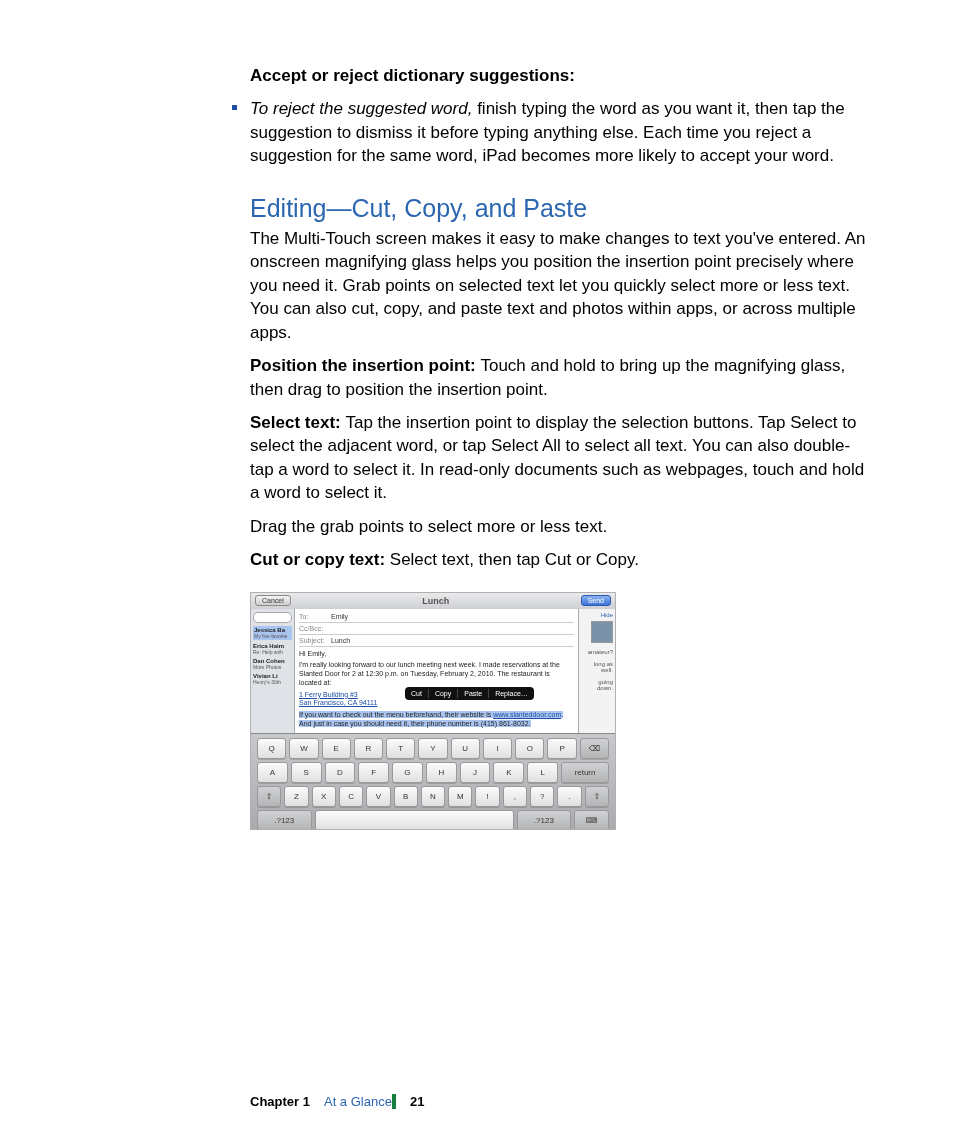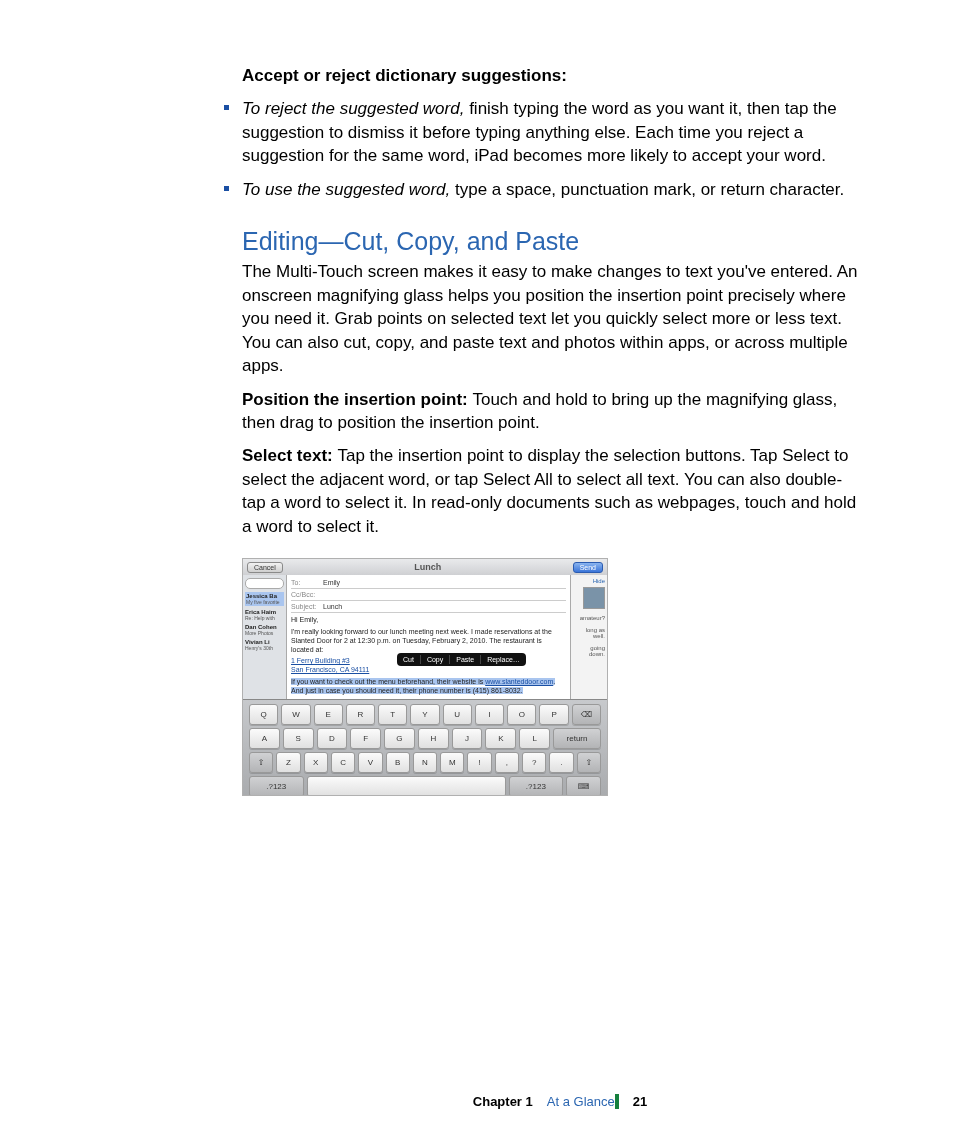--- a/index.html
+++ b/index.html
@@ -6,21 +6,21 @@
   body{
     width:954px;
     height:1145px;
     font-family:"Helvetica Neue",Helvetica,Arial,sans-serif;
     color:#000;
     position:relative;
     box-sizing:border-box;
   }
   .page{
     position:absolute;
-    left:242px;
+    left:250px;
     top:64px;
     width:620px;
   }
   p{margin:0 0 10px 0;font-size:17px;line-height:1.38;}
   strong{font-weight:700;}
   em{font-style:italic;}
   .bullet{
     position:relative;
     padding-left:0;
   }
@@ -40,21 +40,21 @@
     font-size:25px;
     margin:26px 0 4px 0;
   }
   .footer{
     position:absolute;
     left:250px;
     bottom:36px;
     width:620px;
     display:flex;
     align-items:center;
-    justify-content:center;
+    justify-content:flex-start;
     font-size:13px;
   }
   .footer .left{display:flex;gap:14px;align-items:center;}
   .footer .chap{font-weight:700;color:#000;}
   .footer .title{color:#2b66b1;font-weight:500;}
   .footer .page-num{font-weight:700;color:#000;padding-left:14px;border-left:4px solid #15803d;}
   
   .figure{
     width:364px;
     height:236px;
@@ -169,41 +169,42 @@
 </head>
 <body>
 
 <div class="page">
   <p><strong>Accept or reject dictionary suggestions:</strong></p>
 
   <p class="bullet">
     <em>To reject the suggested word,</em><span> finish typing the word as you want it, then tap the suggestion to dismiss it before typing anything else. Each time you reject a suggestion for the same word, iPad becomes more likely to accept your word.</span>
   </p>
 
-  <p class="bullet">
-    <em>To use the suggested word,</em><span> type a space, punctuation mark, or return character.</span>
-  </p>
 
 
 
 
 
   <h2>Editing—Cut, Copy, and Paste</h2>
 
   <p>The Multi-Touch screen makes it easy to make changes to text you've entered. An onscreen magnifying glass helps you position the insertion point precisely where you need it. Grab points on selected text let you quickly select more or less text. You can also cut, copy, and paste text and photos within apps, or across multiple apps.</p>
 
   <p>
     <strong>Position the insertion point:  </strong><span>Touch and hold to bring up the magnifying glass, then drag to position the insertion point.</span>
   </p>
 
   <p>
     <strong>Select text:  </strong><span>Tap the insertion point to display the selection buttons. Tap Select to select the adjacent word, or tap Select All to select all text. You can also double-tap a word to select it. In read-only documents such as webpages, touch and hold a word to select it.</span>
   </p>
 
-
+  <p>Drag the grab points to select more or less text.</p>
+
+  <p>
+    <strong>Cut or copy text:  </strong><span>Select text, then tap Cut or Copy.</span>
+  </p>
 
   <div class="figure">
     <div class="fig-topbar">
       <span class="btn">Cancel</span>
       <span class="fig-title">Lunch</span>
       <span>
         <span class="btn blue">Send</span>
       </span>
     </div>
     <div class="fig-body">

